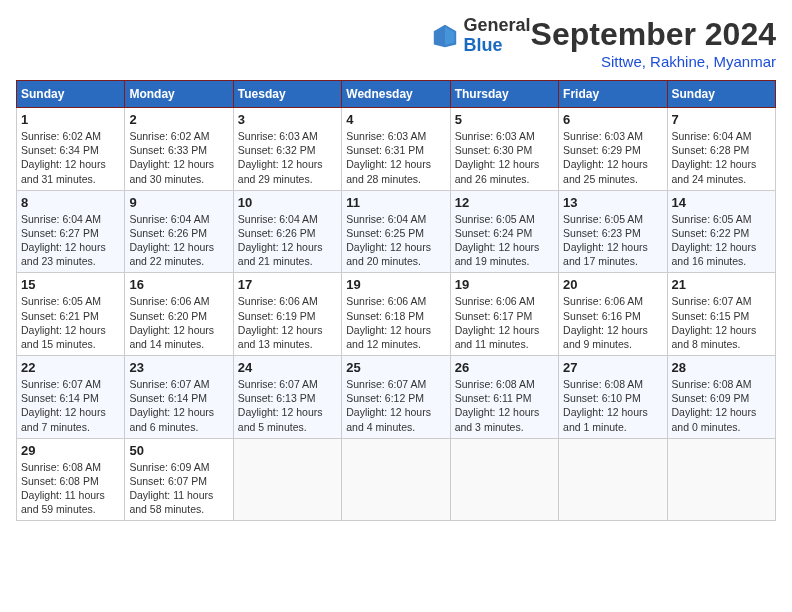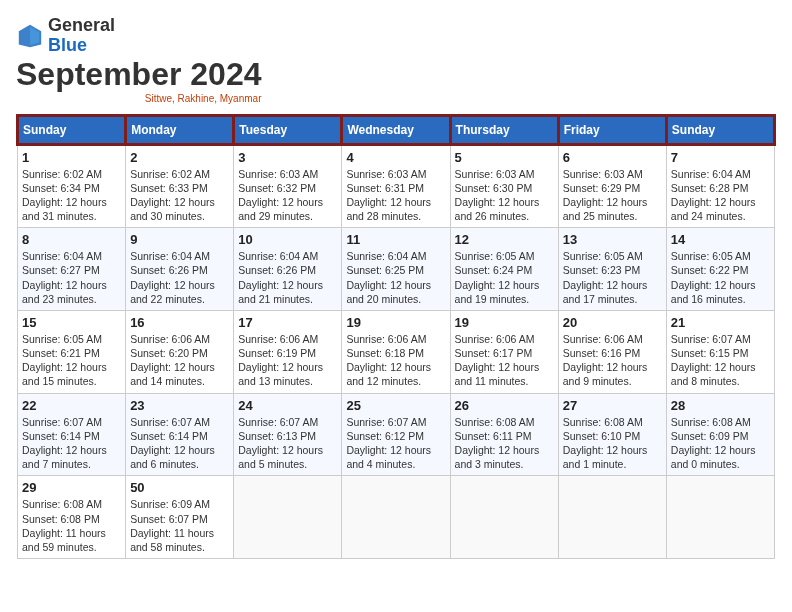--- a/index.html
+++ b/index.html
@@ -8,21 +8,20 @@
       background: #fff;
       width: 792px;
       min-height: 612px;
       padding: 16px;
     }
     .header {
       display: flex;
       justify-content: flex-end;
       align-items: flex-start;
       margin-bottom: 10px;
-      flex-direction: column;
     }
     .logo {
       display: flex;
       align-items: center;
     }
     .logo-text {
       font-size: 18px;
       font-weight: bold;
       line-height: 1.1;
     }
@@ -35,35 +34,35 @@
     }
     .title-area {
       text-align: right;
     }
     .month-year {
       font-size: 32px;
       font-weight: bold;
       color: #333;
     }
     .location {
-      font-size: 10px;
-      color: #c2410c;
+      font-size: 15px;
+      color: #1d4ed8;
     }
     table {
       width: 100%;
       border-collapse: collapse;
       font-size: 11px;
     }
     th {
       background-color: #2a6bbf;
       color: #fff;
       padding: 6px 4px;
       font-size: 12px;
       font-weight: bold;
-      border: 3px solid #7f1d1d;
+      border: 1px solid #7f1d1d;
       text-align: left;
     }
     td {
       border: 1px solid #ccc;
       padding: 4px;
       vertical-align: top;
       width: calc(100% / 7);
       height: 80px;
       background: #fff;
     }

